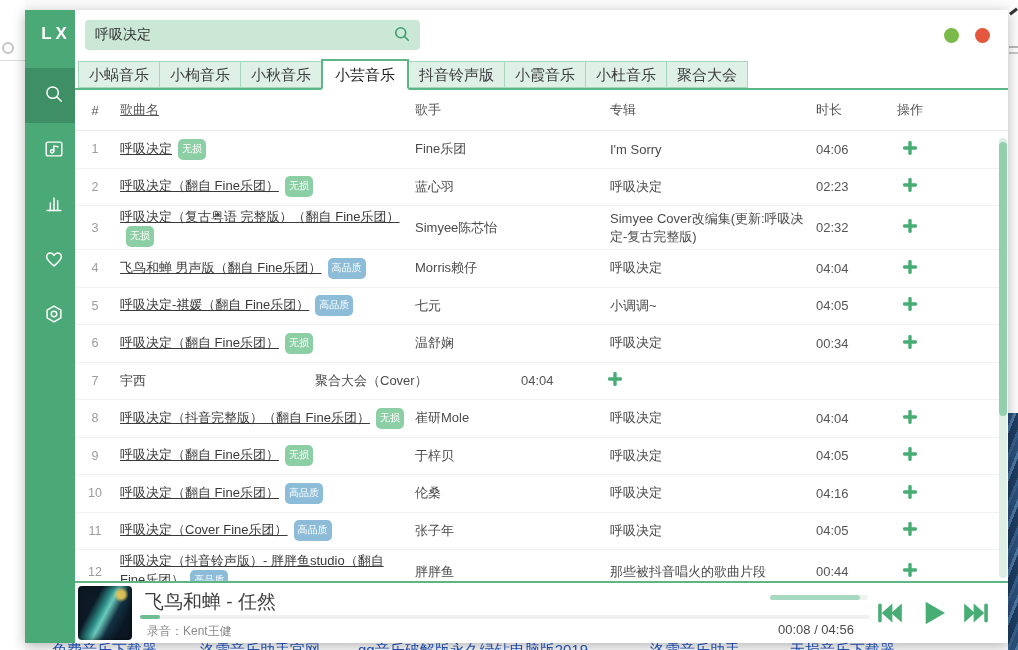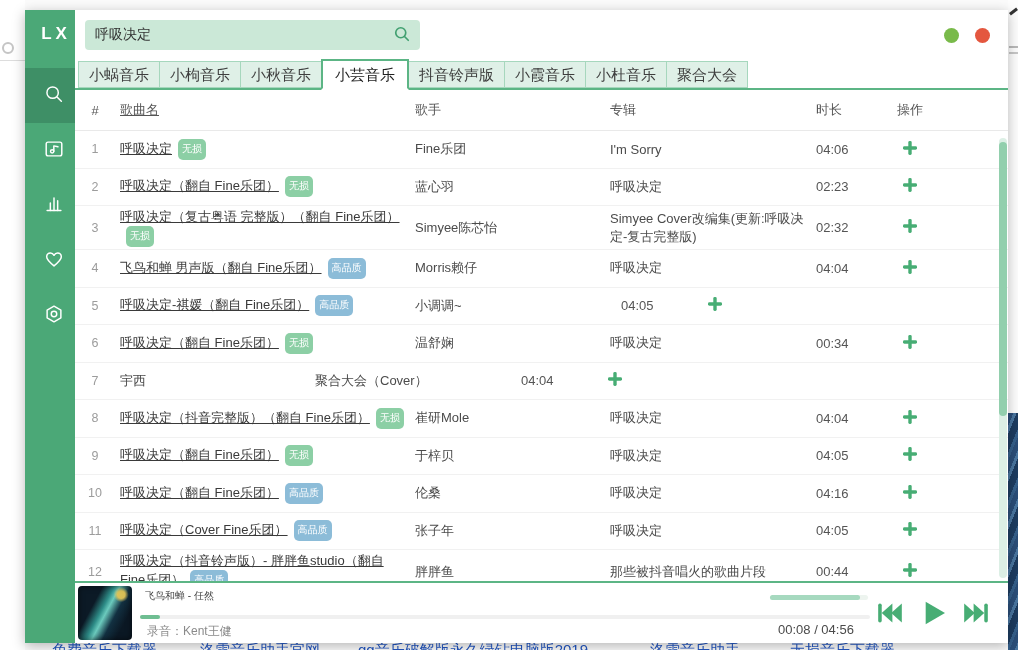--- a/index.html
+++ b/index.html
@@ -83,21 +83,21 @@
     background:#92cfad; border-radius:4px; }
 
   
   .player { position:absolute; left:0; right:0; bottom:0; height:62px; background:#fff;
     border-top:2px solid #5cb585; }
   .album-art { position:absolute; left:3px; top:3px; width:54px; height:54px; border-radius:4px;
     background:
       radial-gradient(circle at 80% 16%, rgba(225,195,85,.95) 0 6%, transparent 12%),
       linear-gradient(118deg,#0c1a26 30%,#2e8d88 44%,#6bcabd 51%,#123041 64%,#0b1824 80%);
     box-shadow: inset 0 0 6px rgba(0,0,0,.6); }
-  .song-title { position:absolute; left:70px; top:6px; font-size:10px; color:#3f3f3f; white-space:nowrap; }
+  .song-title { position:absolute; left:70px; top:6px; font-size:19px; color:#3f3f3f; white-space:nowrap; }
   .progress { position:absolute; left:65px; top:32px; width:730px; height:4px; background:#f0f0f0; border-radius:2px; cursor:pointer; }
   .progress-played { height:100%; background:#6fbe92; border-radius:2px; }
   .lyric { position:absolute; left:72px; top:40px; font-size:12px; color:#8a8a8a; white-space:nowrap; }
   .volume { position:absolute; left:695px; top:12px; width:98px; height:5px; background:#edf4ef; border-radius:3px; cursor:pointer; }
   .volume-fill { height:100%; background:#a6d9bf; border-radius:3px; }
   .time { position:absolute; left:703px; top:39px; font-size:13px; color:#4a4a4a; }
   .pctrl { position:absolute; left:800px; top:14px; display:flex; align-items:center; gap:12px; }
   .pctrl button { border:0; background:transparent; cursor:pointer; padding:0; line-height:0; }
   .pctrl svg { fill:#47ad74; }
 </style>
@@ -278,20 +278,21 @@
                   <rect x="1" y="6.3" width="14" height="3.4" rx="1.4"></rect>
                 </svg>
         </span>
       </button>
     </div>
   </div>
 
   <div class="trow">
     <div class="c-idx">5</div>
     <div class="c-name"><span class="name-text">呼吸决定-祺媛（翻自 Fine乐团）</span><span class="badge hq">高品质</span></div>
+    <div class="c-artist">七元</div>
     <div class="c-album">小调调~</div>
     <div class="c-dur">04:05</div>
     <div class="c-act">
       <button class="add-btn">
         <span>
           <svg width="16" height="16" viewBox="0 0 16 16">
                   <rect x="6.3" y="1" width="3.4" height="14" rx="1.4"></rect>
                   <rect x="1" y="6.3" width="14" height="3.4" rx="1.4"></rect>
                 </svg>
         </span>

